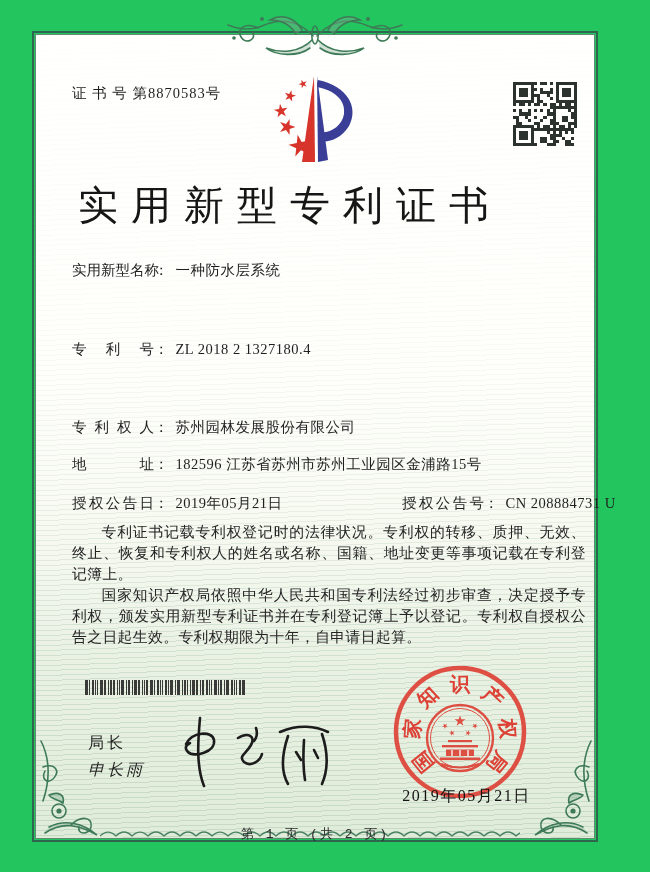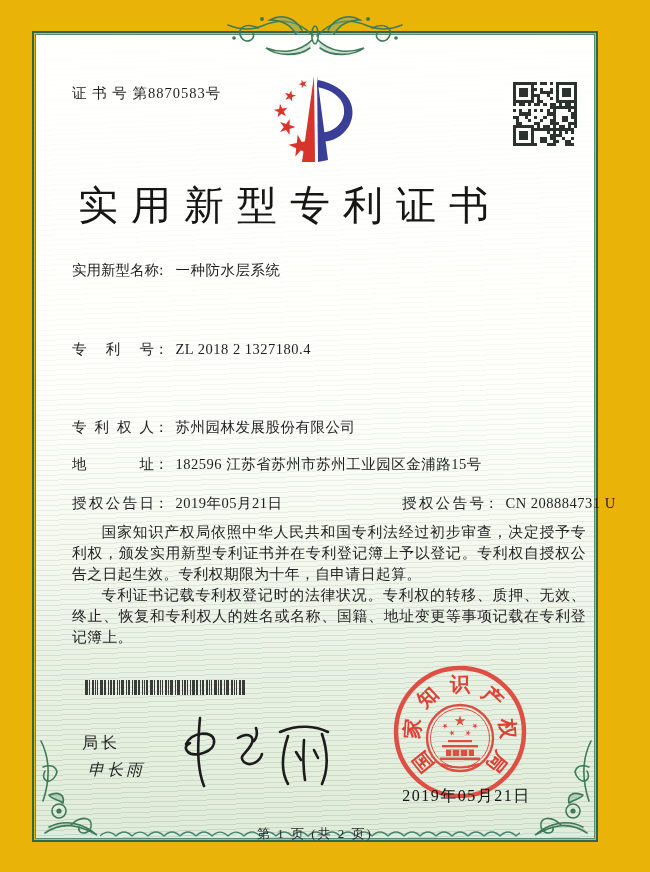--- a/index.html
+++ b/index.html
@@ -1,18 +1,18 @@
 <!DOCTYPE html>
 <html><head>
 <meta charset="utf-8">
 <style>
   html,body{margin:0;padding:0;}
   body{width:650px;height:872px;position:relative;background:#f6f6f1;
        font-family:"Liberation Serif","DejaVu Serif",serif;color:#1f1f1f;overflow:hidden;}
-  .page{position:absolute;inset:0;background:#eab308;}
+  .page{position:absolute;inset:0;background:#22c55e;}
   
   .frame{position:absolute;left:32px;top:31px;width:566px;height:811px;
          border:2px solid #2f6650;box-sizing:border-box;}
   .frame::after{content:"";position:absolute;inset:1px;border:1px solid #5d8a71;pointer-events:none;}
   .tint{position:absolute;inset:2px;
         background:linear-gradient(180deg,#fffffd 0%,#fcfcf7 42%,#f2f6ec 62%,#e7f0e1 78%,#e0ecda 100%);}
   .waves{position:absolute;inset:2px;
          background:repeating-linear-gradient(178deg,rgba(104,150,118,.22) 0 1px,rgba(104,150,118,0) 1px 5px);}
   .wavefade{position:absolute;inset:2px;
          background:linear-gradient(180deg,rgba(255,255,253,.96) 0%,rgba(255,255,252,.85) 35%,rgba(255,255,250,.45) 58%,rgba(255,255,250,.12) 75%,rgba(255,255,250,0) 100%);}
@@ -34,28 +34,28 @@
   .flabel{display:inline-block;width:82px;text-align:justify;text-align-last:justify;vertical-align:top;}
   .colon{display:inline-block;margin-right:7px;}
   .fvalue{letter-spacing:.5px;}
   .frow2b{position:absolute;left:330px;top:0;}
   
   .paras{position:absolute;left:72px;top:522px;width:514px;font-size:14.8px;line-height:21px;
          text-align:justify;letter-spacing:.4px;color:#242424;}
   .paras p{margin:0;text-indent:2em;}
   
   .barcode{position:absolute;left:85px;top:680px;}
-  .issuer-title{position:absolute;left:82px;top:733px;font-size:16px;letter-spacing:3px;}
+  .issuer-title{position:absolute;left:88px;top:733px;font-size:16px;letter-spacing:3px;}
   .issuer-name{position:absolute;left:88px;top:760px;font-size:16px;letter-spacing:3px;font-style:italic;}
   .signature{position:absolute;left:168px;top:710px;}
   .seal{position:absolute;left:391px;top:664px;}
   .seal-date{position:absolute;left:394px;top:786px;width:145px;text-align:center;
              font-size:16px;letter-spacing:1.5px;color:#141414;}
   .footer{position:absolute;left:32px;top:825px;width:566px;text-align:center;
-          font-size:13px;letter-spacing:2px;color:#2a2a2a;}
+          font-size:13px;letter-spacing:2px;color:#2a2a2a;font-family:Liberation Mono, monospace;}
 </style>
 </head>
 <body>
 
 <div class="page">
 
   <div class="frame">
     <div class="tint"></div>
     <div class="waves"></div>
     <div class="wavefade"></div>
@@ -375,22 +375,22 @@
     <span class="flabel">地址</span><span class="colon">：</span><span class="fvalue">182596 江苏省苏州市苏州工业园区金浦路15号</span>
   </div>
   <div class="frow" style="top:494px">
     <span class="flabel">授权公告日</span><span class="colon">：</span><span class="fvalue">2019年05月21日</span>
     <span class="frow2b">
       <span class="flabel">授权公告号</span><span class="colon">：</span><span class="fvalue">CN 208884731 U</span>
     </span>
   </div>
 
   <div class="paras">
+    <p>专利证书记载专利权登记时的法律状况。专利权的转移、质押、无效、终止、恢复和专利权人的姓名或名称、国籍、地址变更等事项记载在专利登记簿上。</p>
     <p>国家知识产权局依照中华人民共和国专利法经过初步审查，决定授予专利权，颁发实用新型专利证书并在专利登记簿上予以登记。专利权自授权公告之日起生效。专利权期限为十年，自申请日起算。</p>
-    <p>专利证书记载专利权登记时的法律状况。专利权的转移、质押、无效、终止、恢复和专利权人的姓名或名称、国籍、地址变更等事项记载在专利登记簿上。</p>
   </div>
 
   <svg class="barcode" width="162" height="15" viewBox="0 0 162 15">
     <g id="barcode-bars" fill="#3a3a38">
         <rect x="0" y="0" width="3" height="15"></rect>
         <rect x="4" y="0" width="1" height="15"></rect>
         <rect x="7" y="0" width="2" height="15"></rect>
         <rect x="10" y="0" width="1" height="15"></rect>
         <rect x="12" y="0" width="1" height="15"></rect>
         <rect x="15" y="0" width="3" height="15"></rect>

